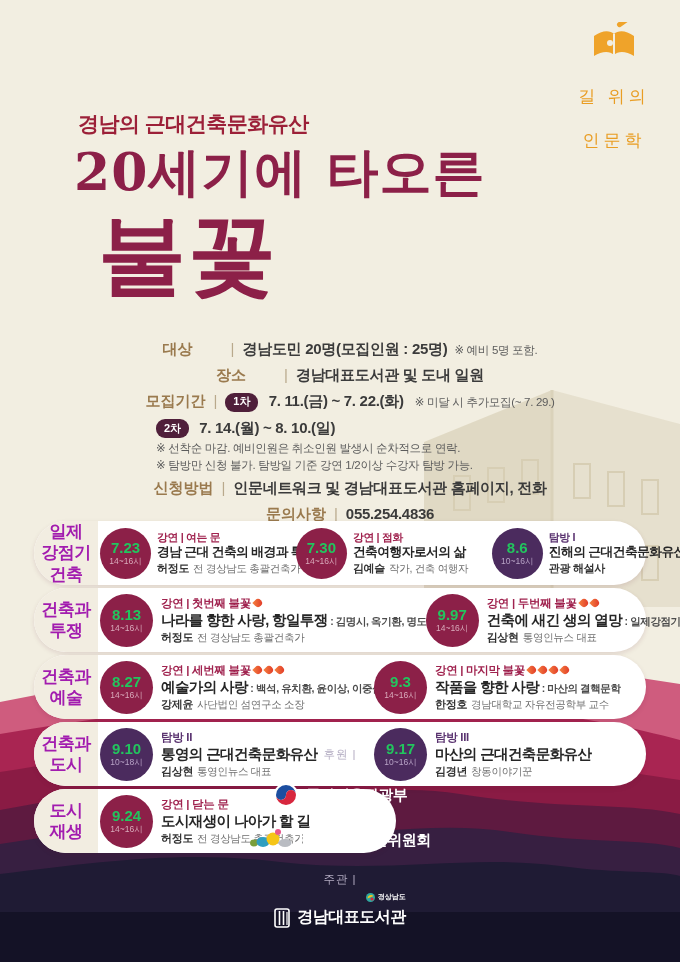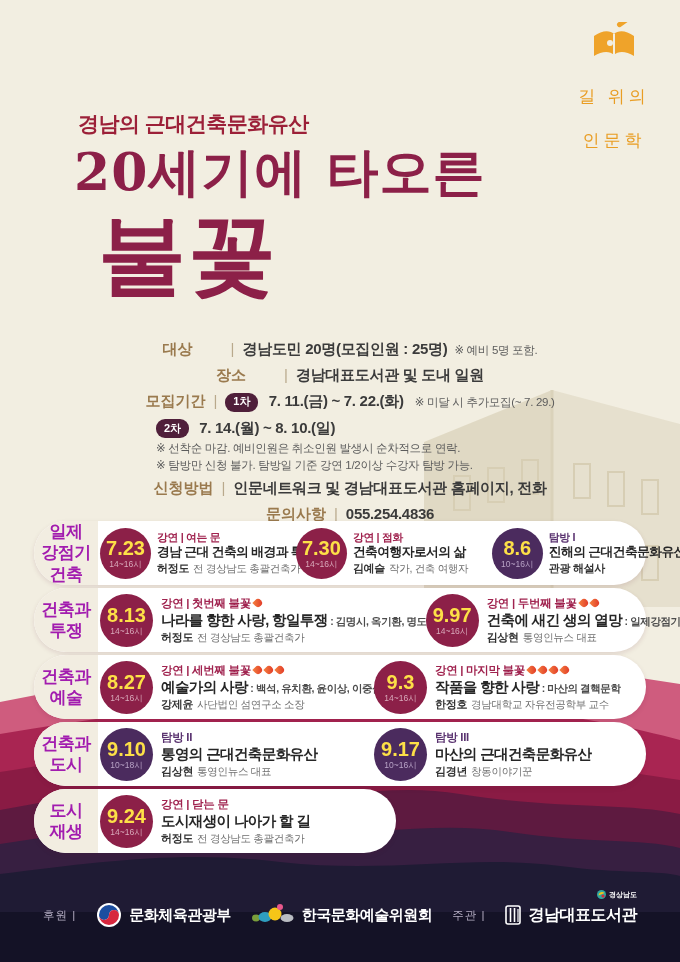--- a/index.html
+++ b/index.html
@@ -35,38 +35,38 @@
   .schedule{position:absolute;left:34px;top:521px;width:612px;}
   .srow{position:relative;display:flex;align-items:center;background:#fff;border-radius:34px;height:64px;margin-bottom:3px;box-shadow:0 2px 5px rgba(90,20,50,.12);}
   .srow.short{width:362px;}
   .scat{flex:none;width:64px;height:64px;border-radius:34px 0 0 34px;background:#f2ede1;display:flex;align-items:center;justify-content:center;
         font-size:17px;font-weight:bold;color:#a21caf;text-align:center;white-space:pre-line;line-height:1.25;letter-spacing:-0.5px;}
   .sitems{display:flex;flex:1;align-items:center;}
   .sitem{display:flex;align-items:center;flex:1;min-width:0;}
   .circle{flex:none;width:53px;height:53px;border-radius:50%;display:flex;flex-direction:column;align-items:center;justify-content:center;margin:0 8px 0 2px;}
   .c-lecture{background:#8c2048;}
   .c-tour{background:#4b2b5e;}
-  .circle .d{color:#fde047;font-weight:bold;font-size:20px;line-height:1;}
+  .circle .d{color:#22c55e;font-weight:bold;font-size:15px;line-height:1;}
   .circle .t{color:#d9aabb;font-size:8.5px;margin-top:2px;line-height:1;}
   .c-tour .t{color:#b8a3c6;}
   .stxt{min-width:0;line-height:1.3;}
   .typeline{font-size:11.5px;font-weight:bold;letter-spacing:-0.3px;display:flex;align-items:center;}
   .t-lecture{color:#a0234f;}
   .t-tour{color:#5a3370;}
   .flame{display:inline-block;width:8px;height:8px;margin-left:3px;background:linear-gradient(135deg,#f5823f,#df3327);border-radius:0 50% 50% 50%;transform:rotate(-45deg);}
   .titleline{font-size:14.5px;font-weight:bold;color:#262626;letter-spacing:-0.6px;white-space:nowrap;}
   .titleline .suffix{font-size:10.5px;color:#4c4c4c;font-weight:bold;letter-spacing:-0.4px;}
   .spkline{font-size:10.5px;color:#707070;letter-spacing:-0.3px;white-space:nowrap;}
   .spkline b{color:#333;font-size:11px;margin-right:4px;}
   .srow.compact .titleline{font-size:12.8px;}
   .srow.compact .circle{width:51px;height:51px;margin-right:6px;}
   .srow.compact .typeline{font-size:10.8px;}
 
   
-  .footer{position:absolute;left:0;bottom:34px;width:680px;display:flex;align-items:center;justify-content:center;gap:20px;}
+  .footer{position:absolute;left:0;bottom:34px;width:680px;display:flex;align-items:center;justify-content:center;gap:20px;flex-direction:column;}
   .f-label{color:#b3acc2;font-size:11.5px;letter-spacing:1px;}
   .f-group{display:flex;align-items:center;gap:7px;position:relative;}
   .f-name{color:#fff;font-weight:bold;font-size:15px;letter-spacing:-0.5px;}
   .gov-badge{position:absolute;top:-15px;right:0;display:flex;align-items:center;gap:3px;}
   .gov-badge .txt{color:#fff;font-size:7px;font-weight:bold;letter-spacing:0;}
 </style>
 </head>
 <body>
 
 <div class="poster">

